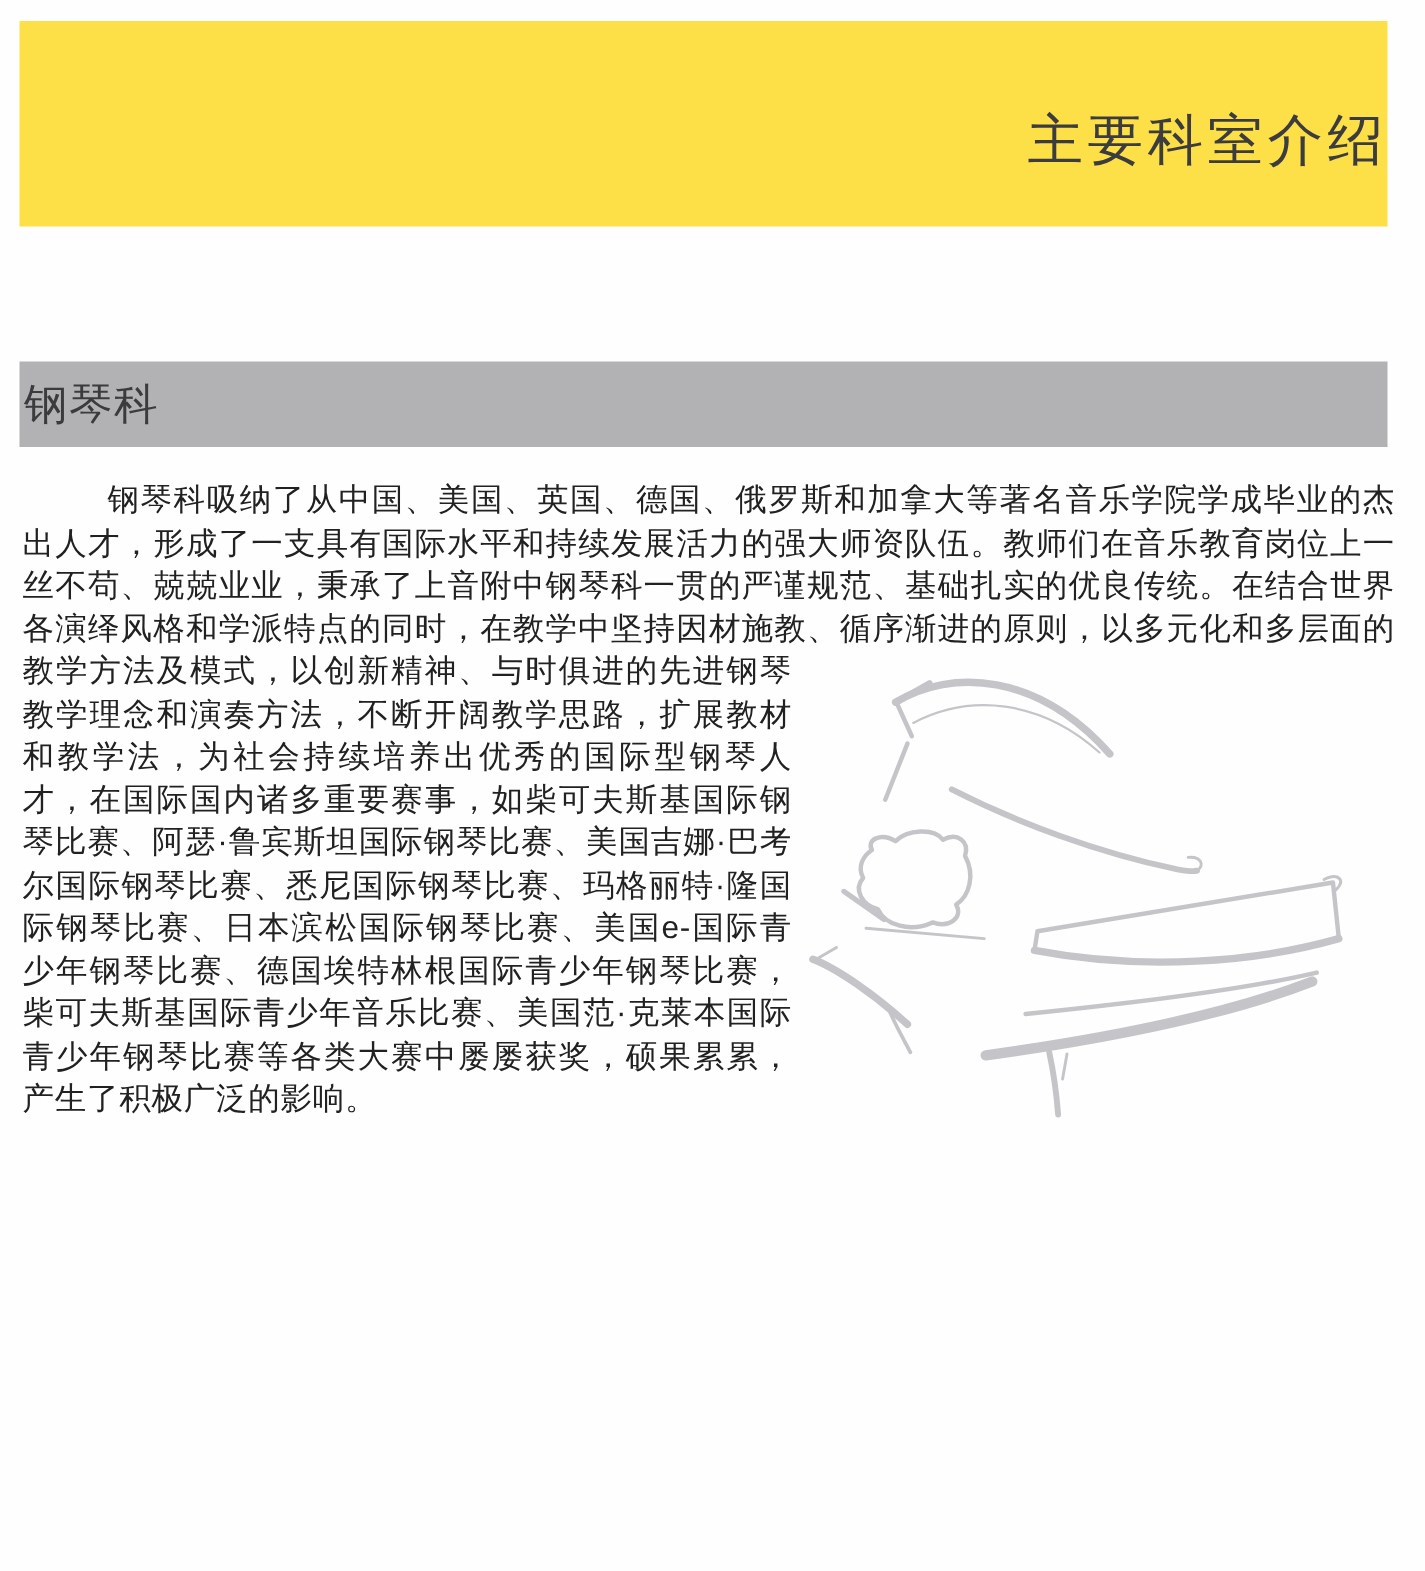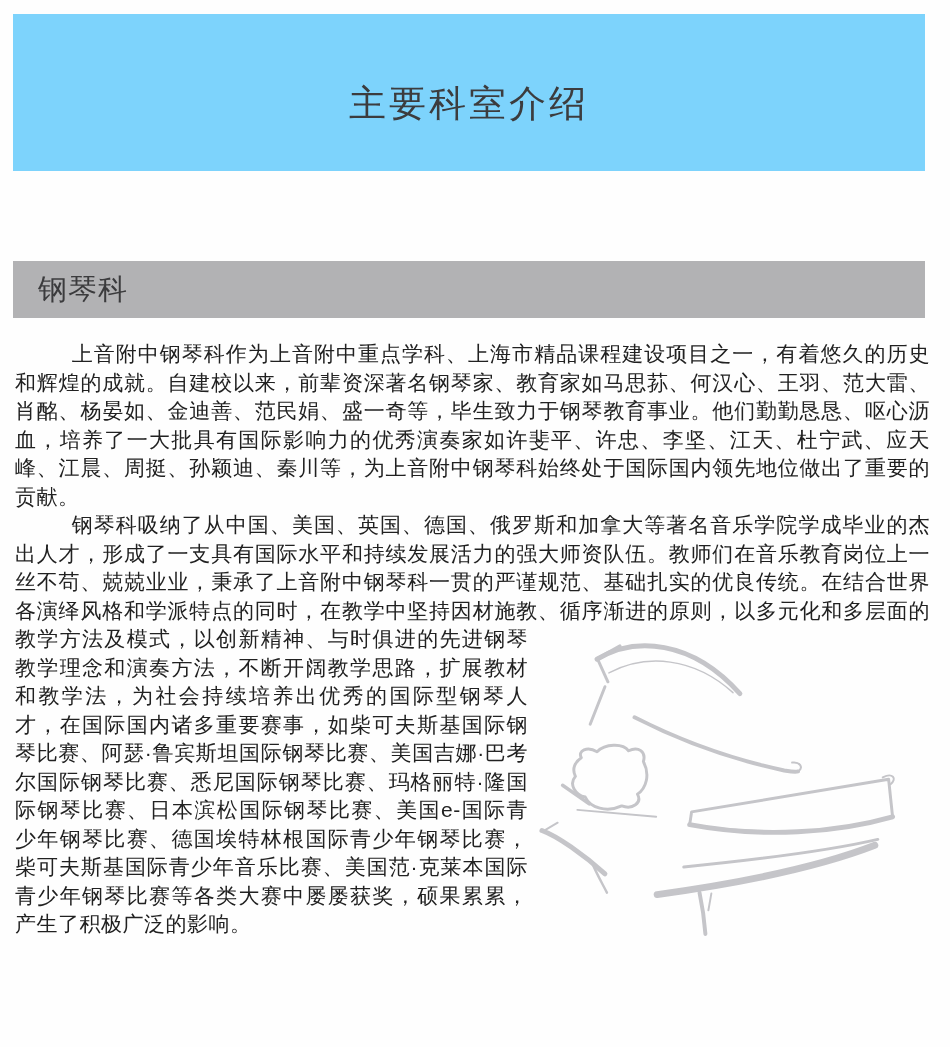--- a/index.html
+++ b/index.html
@@ -10,42 +10,42 @@
   .page {
     position: relative;
     width: 950px;
     height: 1047px;
     background: #fefefe;
     font-family: "Liberation Sans", sans-serif;
     overflow: hidden;
   }
   .banner {
     margin: 14px 25px 0 13px;
-    height: 157px;
-    background: #7dd3fc;
+    height: 137px;
+    background: #fde047;
     display: flex;
     align-items: center;
-    justify-content: center;
+    justify-content: flex-end;
     padding-top: 22px;
     box-sizing: border-box;
   }
   .banner h1 {
     margin: 0;
     font-size: 37px;
     font-weight: 500;
     letter-spacing: 3px;
     color: #3c3c3e;
   }
   .section-bar {
     margin: 90px 25px 0 13px;
     height: 57px;
     background: #b2b2b4;
     display: flex;
     align-items: center;
-    padding-left: 25px;
+    padding-left: 3px;
     box-sizing: border-box;
   }
   .section-bar h2 {
     margin: 0;
     font-size: 29px;
     font-weight: 500;
     letter-spacing: 1px;
     color: #3b3b3d;
   }
   .article {
@@ -79,21 +79,20 @@
 
   <div class="banner">
     <h1>主要科室介绍</h1>
   </div>
 
   <div class="section-bar">
     <h2>钢琴科</h2>
   </div>
 
   <div class="article">
-    <p>上音附中钢琴科作为上音附中重点学科、上海市精品课程建设项目之一，有着悠久的历史和辉煌的成就。自建校以来，前辈资深著名钢琴家、教育家如马思荪、何汉心、王羽、范大雷、肖酩、杨晏如、金迪善、范民娟、盛一奇等，毕生致力于钢琴教育事业。他们勤勤恳恳、呕心沥血，培养了一大批具有国际影响力的优秀演奏家如许斐平、许忠、李坚、江天、杜宁武、应天峰、江晨、周挺、孙颖迪、秦川等，为上音附中钢琴科始终处于国际国内领先地位做出了重要的贡献。</p>
     <p><span>钢琴科吸纳了从中国、美国、英国、德国、俄罗斯和加拿大等著名音乐学院学成毕业的杰出人才，形成了一支具有国际水平和持续发展活力的强大师资队伍。教师们在音乐教育岗位上一丝不苟、兢兢业业，秉承了上音附中钢琴科一贯的严谨规范、基础扎实的优良传统。在结合世界各演绎风格和学派特点的同时，在教学中坚持因材施教、循序渐进的原则，以多元化和多</span><span class="piano-float">
           <svg viewBox="0 0 400 348" xmlns="http://www.w3.org/2000/svg">
       <g stroke="#c5c5c9" fill="none" stroke-linecap="round" stroke-linejoin="round">
 
         <path d="M62,30 C100,7 158,10 207,65" stroke-width="5"></path>
         <path d="M62,30 L85,17" stroke-width="4"></path>
         <path d="M63,31 L73,53" stroke-width="3"></path>
         <path d="M74,44 C112,24 160,28 200,64" stroke-width="1.5"></path>
 
         <path d="M70,58 L55,96" stroke-width="3"></path>

